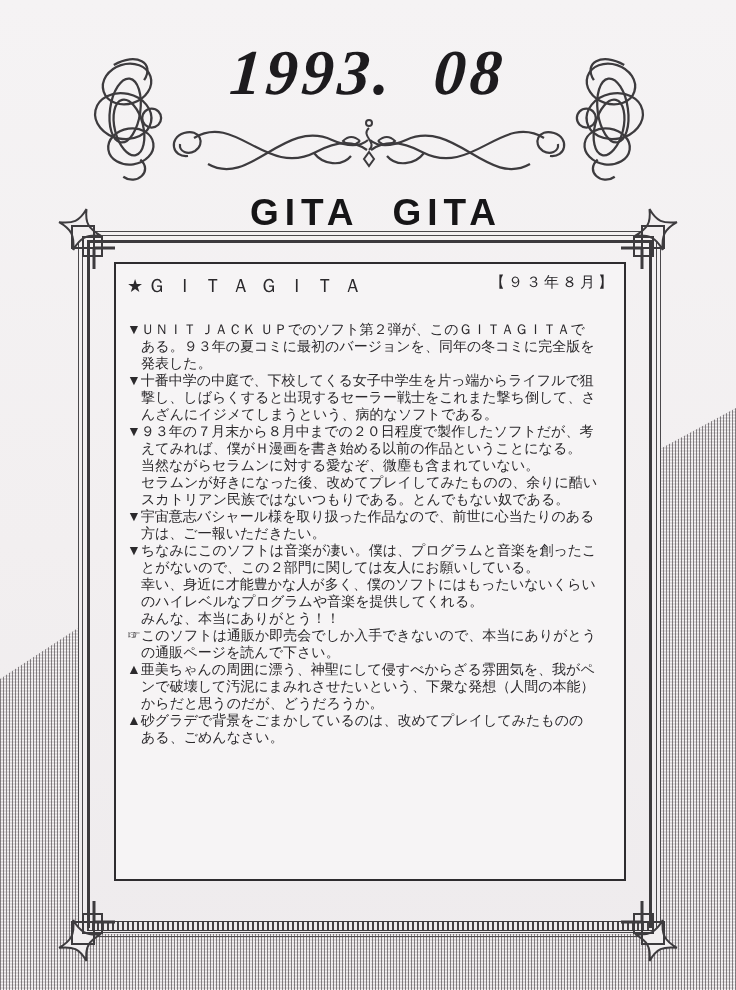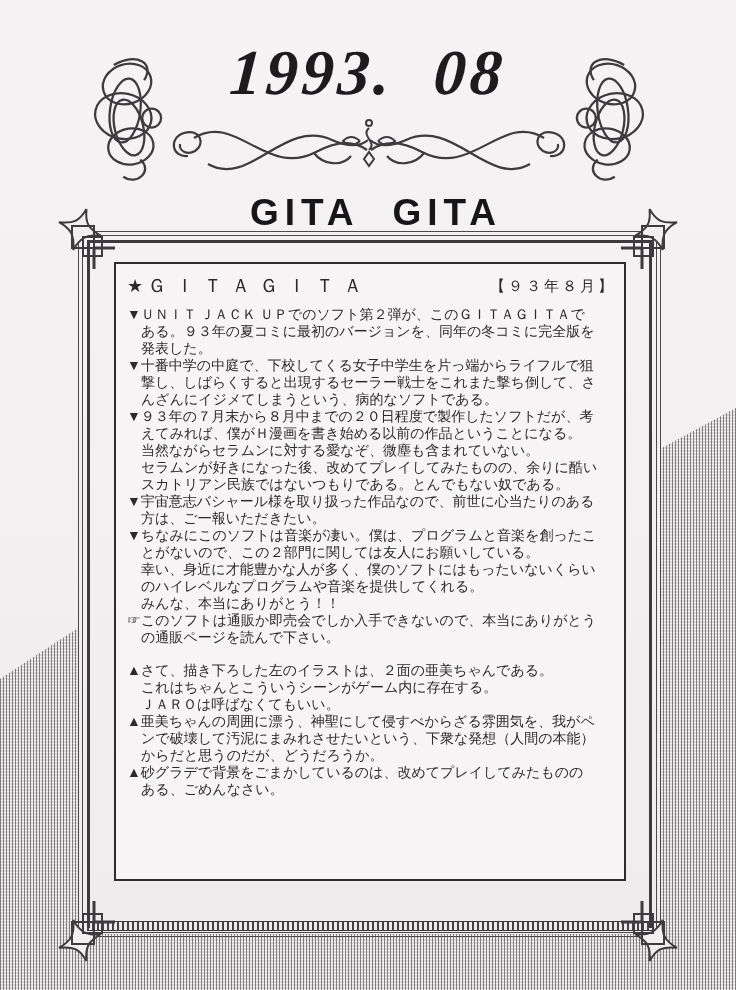--- a/index.html
+++ b/index.html
@@ -56,22 +56,22 @@
   .corner-tr{ left:618px; top:206px; }
   .corner-bl{ left:52px;  top:898px; }
   .corner-br{ left:618px; top:898px; }
 
   
   .textbox{
     position:absolute; left:114px; top:262px; width:512px; height:619px;
     background:#f6f4f5; border:2px solid #2e2c2f; z-index:3;
     box-sizing:border-box; padding:9px 8px 0 11px;
   }
-  .panel-header{ display:flex; justify-content:space-between; align-items:center;
-    margin-bottom:7px; }
+  .panel-header{ display:flex; justify-content:space-between; align-items:flex-start;
+    margin-bottom:22px; }
   .panel-title-wrap{ font-size:19px; }
   .star-icon{ font-size:18px; margin-right:4px; }
   .panel-title{ letter-spacing:9px; }
   .panel-date{ font-size:15px; letter-spacing:3px; }
   .panel-body p{
     margin:0; font-size:14px; line-height:17px;
     text-indent:-1em; padding-left:1em; white-space:pre-line;
   }
   .panel-body p.gap-before{ margin-top:16px; }
 </style>
@@ -170,23 +170,20 @@
 スカトリアン民族ではないつもりである。とんでもない奴である。</p>
       <p>▼宇宙意志バシャール様を取り扱った作品なので、前世に心当たりのある
 方は、ご一報いただきたい。</p>
       <p>▼ちなみにこのソフトは音楽が凄い。僕は、プログラムと音楽を創ったこ
 とがないので、この２部門に関しては友人にお願いしている。
 幸い、身近に才能豊かな人が多く、僕のソフトにはもったいないくらい
 のハイレベルなプログラムや音楽を提供してくれる。
 みんな、本当にありがとう！！</p>
       <p>☞このソフトは通販か即売会でしか入手できないので、本当にありがとう
 の通販ページを読んで下さい。</p>
-      <p class="gap-before">▲さて、描き下ろした左のイラストは、２面の亜美ちゃんである。
-これはちゃんとこういうシーンがゲーム内に存在する。
-ＪＡＲＯは呼ばなくてもいい。</p>
       <p>▲亜美ちゃんの周囲に漂う、神聖にして侵すべからざる雰囲気を、我がペ
 ンで破壊して汚泥にまみれさせたいという、下衆な発想（人間の本能）
 からだと思うのだが、どうだろうか。</p>
       <p>▲砂グラデで背景をごまかしているのは、改めてプレイしてみたものの
 ある、ごめんなさい。</p>
     </div>
   </div>
 
 </div>
 

